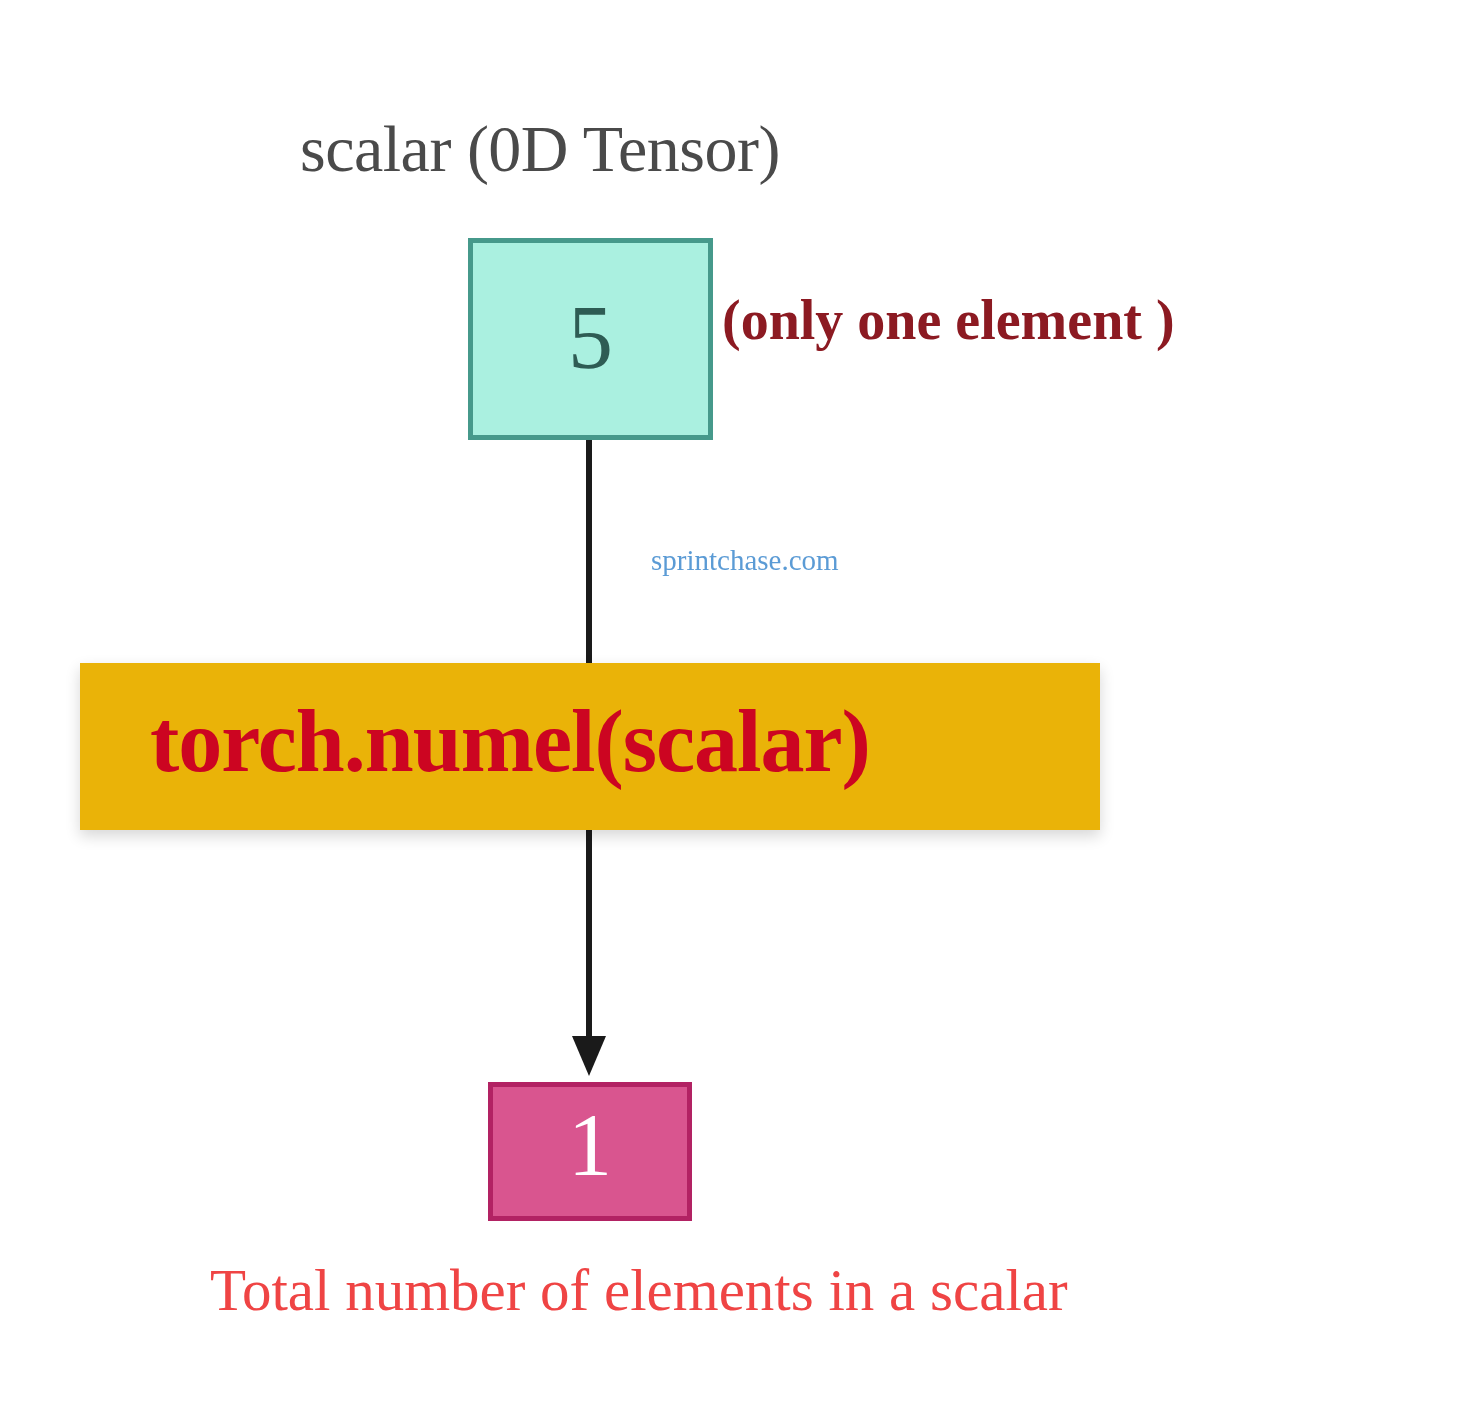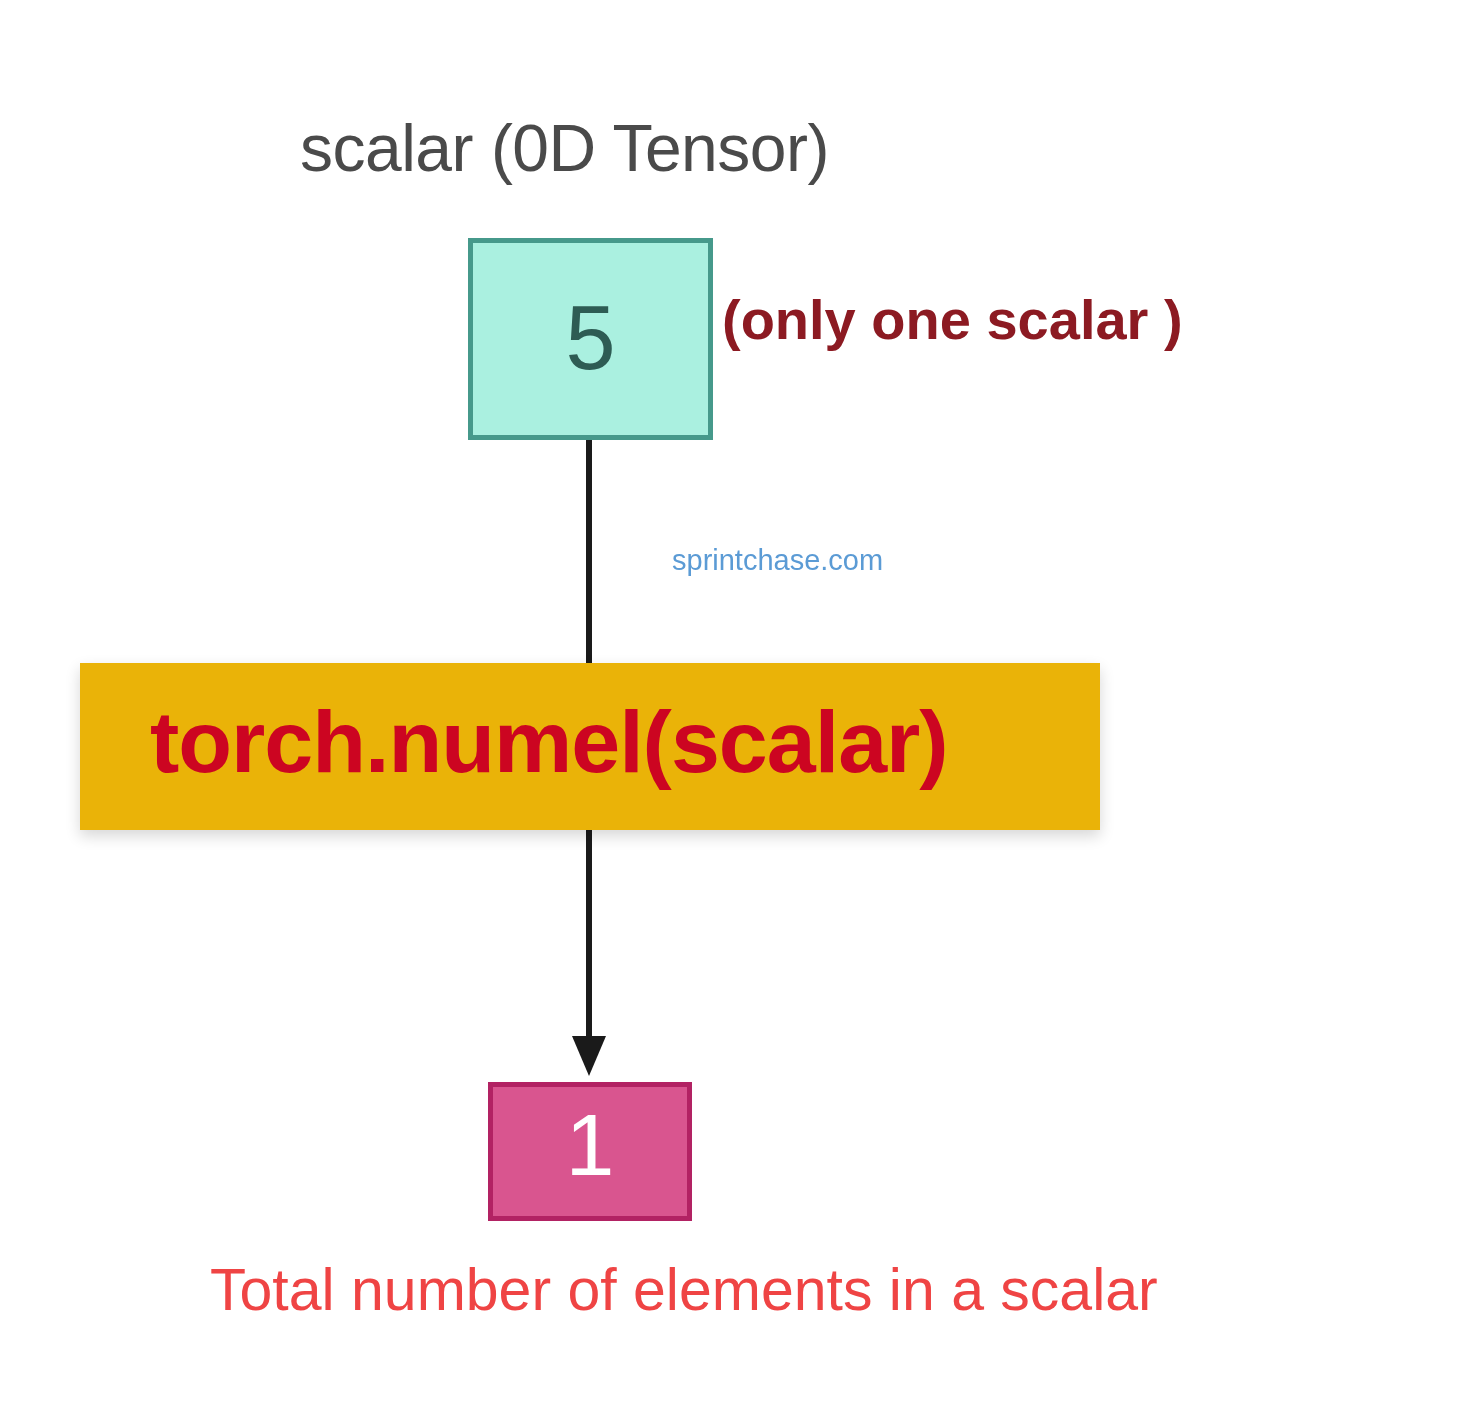--- a/index.html
+++ b/index.html
@@ -15,20 +15,21 @@
     font-family: "Liberation Sans", sans-serif;
     -webkit-font-smoothing: antialiased;
   }
 
   #diagram {
     position: absolute;
     left: 0;
     top: 0;
     width: 1408px;
     height: 1406px;
+    font-family: Liberation Serif, serif;
   }
 
   
   .title {
     position: absolute;
     left: 300px;
     top: 113px;
     font-size: 66px;
     line-height: 1.08;
     color: #4a4a4a;
@@ -74,21 +75,20 @@
 
   
   .watermark {
     position: absolute;
     left: 651px;
     top: 543px;
     font-size: 29px;
     line-height: 1.2;
     color: #5b9bd5;
     white-space: nowrap;
-    margin-left: 21px;
   }
 
   
   .connector {
     position: absolute;
     left: 586px;
     width: 6px;
     background: #1a1a1a;
     z-index: 1;
   }
@@ -174,21 +174,21 @@
 <body>
 
 <div id="diagram">
 
   <div class="title">scalar (0D Tensor)</div>
 
   <div class="scalar-box">
     <div class="scalar-value">5</div>
   </div>
 
-  <div class="annotation">(only one scalar )</div>
+  <div class="annotation">(only one element )</div>
 
   <div class="connector connector-upper"></div>
 
   <div class="watermark">sprintchase.com</div>
 
   <div class="op-banner">
     <div class="op-label">torch.numel(scalar)</div>
   </div>
 
   <div class="connector connector-lower"></div>

